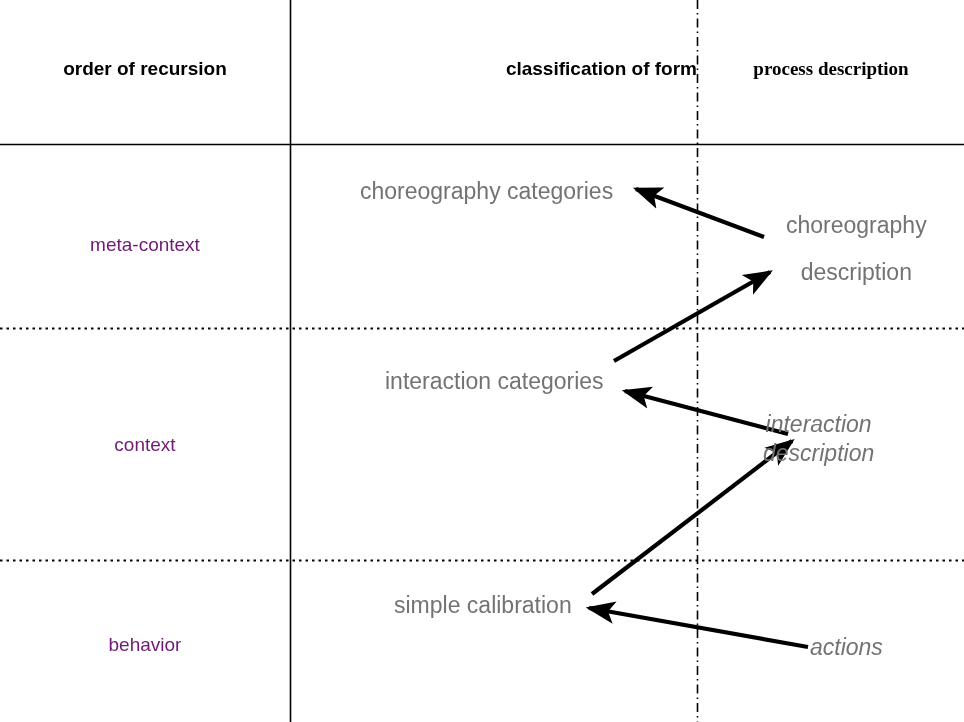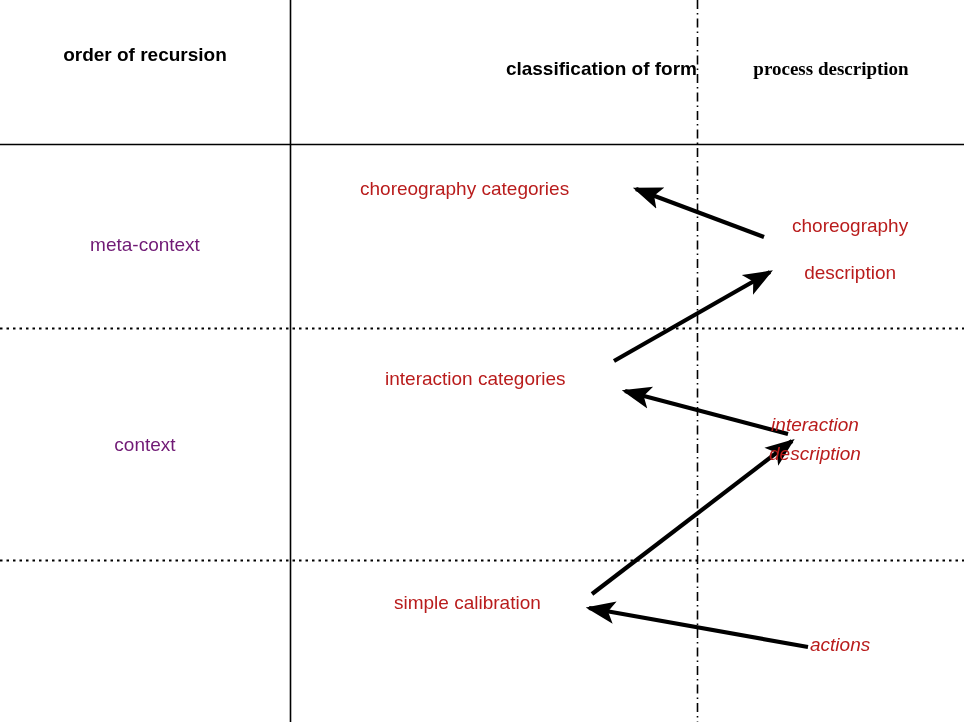--- a/index.html
+++ b/index.html
@@ -25,31 +25,30 @@
   }
   .row-label {
     position: absolute;
     font-size: 19px;
     color: #701a75;
     white-space: nowrap;
     text-align: center;
   }
   .node-label {
     position: absolute;
-    font-size: 19px;
-    color: #b91c1c;
+    font-size: 23px;
+    color: #737373;
     white-space: nowrap;
   }
   .node-label.two-line {
     white-space: normal;
     text-align: center;
   }
   .node-label .line {
     display: block;
-    margin-left: 6px;
   }
   svg.overlay {
     position: absolute;
     left: 0;
     top: 0;
     width: 964px;
     height: 722px;
     pointer-events: none;
   }
 </style>
@@ -81,30 +80,31 @@
 
     <line x1="614" y1="361" x2="770" y2="272" stroke="#000000" stroke-width="4.2" marker-end="url(#arrowhead)"></line>
 
     <line x1="788" y1="434" x2="625" y2="391" stroke="#000000" stroke-width="4.2" marker-end="url(#arrowhead)"></line>
 
     <line x1="592" y1="594" x2="792" y2="441" stroke="#000000" stroke-width="4.2" marker-end="url(#arrowhead)"></line>
 
     <line x1="808" y1="647" x2="589" y2="608" stroke="#000000" stroke-width="4.2" marker-end="url(#arrowhead)"></line>
   </svg>
 
-  <div class="col-header" style="left:0px; top:44px; width:290px;">order of recursion</div>
+  <div class="col-header" style="left:0px; top:58px; width:290px;">order of recursion</div>
 
   <div class="col-header" style="left:291px; top:58px; width:406px;text-align:right;">classification of form</div>
 
   <div class="col-header" style="left:698px; top:58px; width:266px;font-family:Liberation Serif, serif;">process description</div>
 
   <div class="row-label" style="left:0px; top:234px; width:290px;">meta-context</div>
 
   <div class="row-label" style="left:0px; top:434px; width:290px;">context</div>
 
+  <div class="row-label" style="left:0px; top:634px; width:290px;">behavior</div>
 
   <div class="node-label" style="left:360px; top:178px;">choreography categories</div>
 
   <div class="node-label" style="left:394px; top:592px;">simple calibration</div>
 
   <div class="node-label" style="left:385px; top:368px;">interaction categories</div>
 
   <div class="node-label two-line" style="left:786px; top:202px; line-height:47px;">
     <span class="line">choreography</span>
     <span class="line">description</span>

